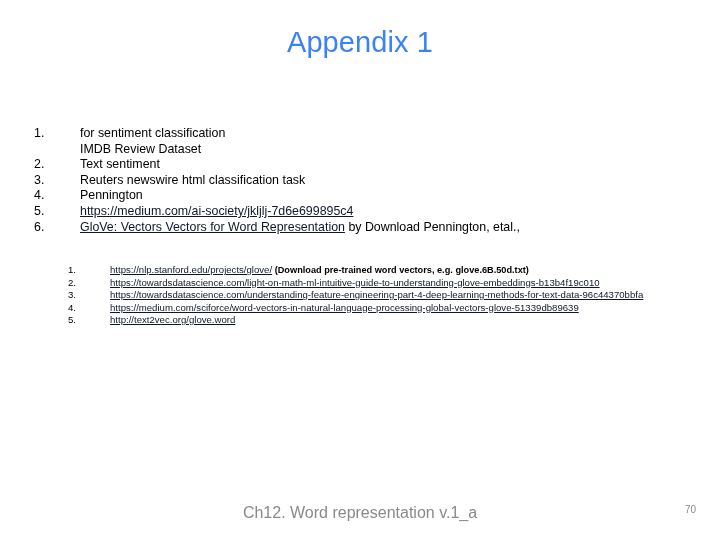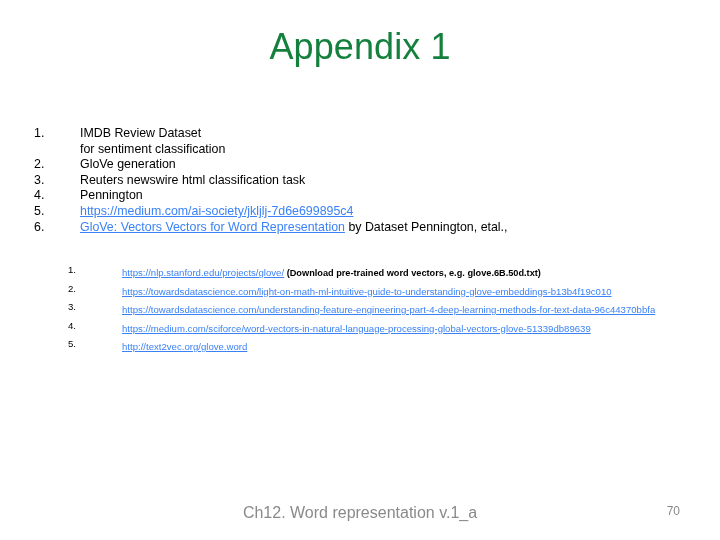--- a/index.html
+++ b/index.html
@@ -25,23 +25,23 @@
   
   .title-block {
     position: absolute;
     left: 0;
     top: 24px;
     width: 720px;
     text-align: center;
     line-height: 1.28;
   }
   .title-line {
-    font-size: 36px;
+    font-size: 29px;
     font-weight: 400;
-    color: #15803d;
+    color: #3b82f6;
     letter-spacing: 0.1px;
     white-space: nowrap;
   }
 
   
   .outline {
     position: absolute;
     left: 34px;
     top: 126px;
     width: 660px;
@@ -62,21 +62,21 @@
   .lvl1-body {
     flex: 1 1 auto;
     font-size: 12.4px;
     line-height: 15.6px;
   }
   .sub-line {
     display: block;
   }
 
   a.link, .link {
-    color: #3b82f6;
+    color: #0f172a;
     text-underline-offset: 1px;
     word-break: break-all;
     text-align: right;
   }
   .plain {
     color: #000000;
     text-decoration: none;
   }
 
   
@@ -95,22 +95,21 @@
   }
   .lvl2-num {
     width: 42px;
     flex: 0 0 42px;
     font-size: 9.6px;
     line-height: 11.6px;
   }
   .lvl2-body {
     flex: 1 1 auto;
     font-size: 9.6px;
-    line-height: 18px;
-    margin-left: 12px;
+    line-height: 12px;
   }
   .note {
     color: #000000;
     font-weight: bold;
     text-decoration: none;
     font-size: 9.2px;
   }
 
   
   .footer {
@@ -124,48 +123,48 @@
     position: absolute;
     left: 0;
     top: 0;
     width: 720px;
     text-align: center;
     font-size: 16px;
     color: #8a8a8a;
   }
   .footer-page {
     position: absolute;
-    right: 40px;
+    right: 24px;
     top: 0;
-    font-size: 12px;
+    font-size: 10px;
     color: #8a8a8a;
   }
 </style>
 </head>
 <body>
 
 <div class="slide">
 
   <div class="title-block">
     <div class="title-line">Appendix 1</div>
   </div>
 
   <div class="outline">
 
     <div class="lvl1-item">
       <span class="lvl1-num">1.</span>
       <span class="lvl1-body">
+        <span class="sub-line">for sentiment classification</span>
         <span class="sub-line">IMDB Review Dataset</span>
-        <span class="sub-line">for sentiment classification</span>
       </span>
     </div>
 
     <div class="lvl1-item">
       <span class="lvl1-num">2.</span>
-      <span class="lvl1-body">GloVe generation</span>
+      <span class="lvl1-body">Text sentiment</span>
     </div>
 
     <div class="lvl1-item">
       <span class="lvl1-num">3.</span>
       <span class="lvl1-body">Reuters newswire html classification task</span>
     </div>
 
     <div class="lvl1-item">
       <span class="lvl1-num">4.</span>
       <span class="lvl1-body">Pennington</span>
@@ -174,21 +173,21 @@
     <div class="lvl1-item">
       <span class="lvl1-num">5.</span>
       <span class="lvl1-body">
         <a class="link" href="#">https://medium.com/ai-society/jkljlj-7d6e699895c4</a>
       </span>
     </div>
 
     <div class="lvl1-item">
       <span class="lvl1-num">6.</span>
       <span class="lvl1-body">
-        <a class="link" href="#">GloVe: Vectors Vectors for Word Representation</a><span class="plain"> by Dataset Pennington, etal.,</span>
+        <a class="link" href="#">GloVe: Vectors Vectors for Word Representation</a><span class="plain"> by Download Pennington, etal.,</span>
       </span>
     </div>
 
   </div>
 
   <div class="sublist">
 
     <div class="lvl2-item">
       <span class="lvl2-num">1.</span>
       <span class="lvl2-body">

